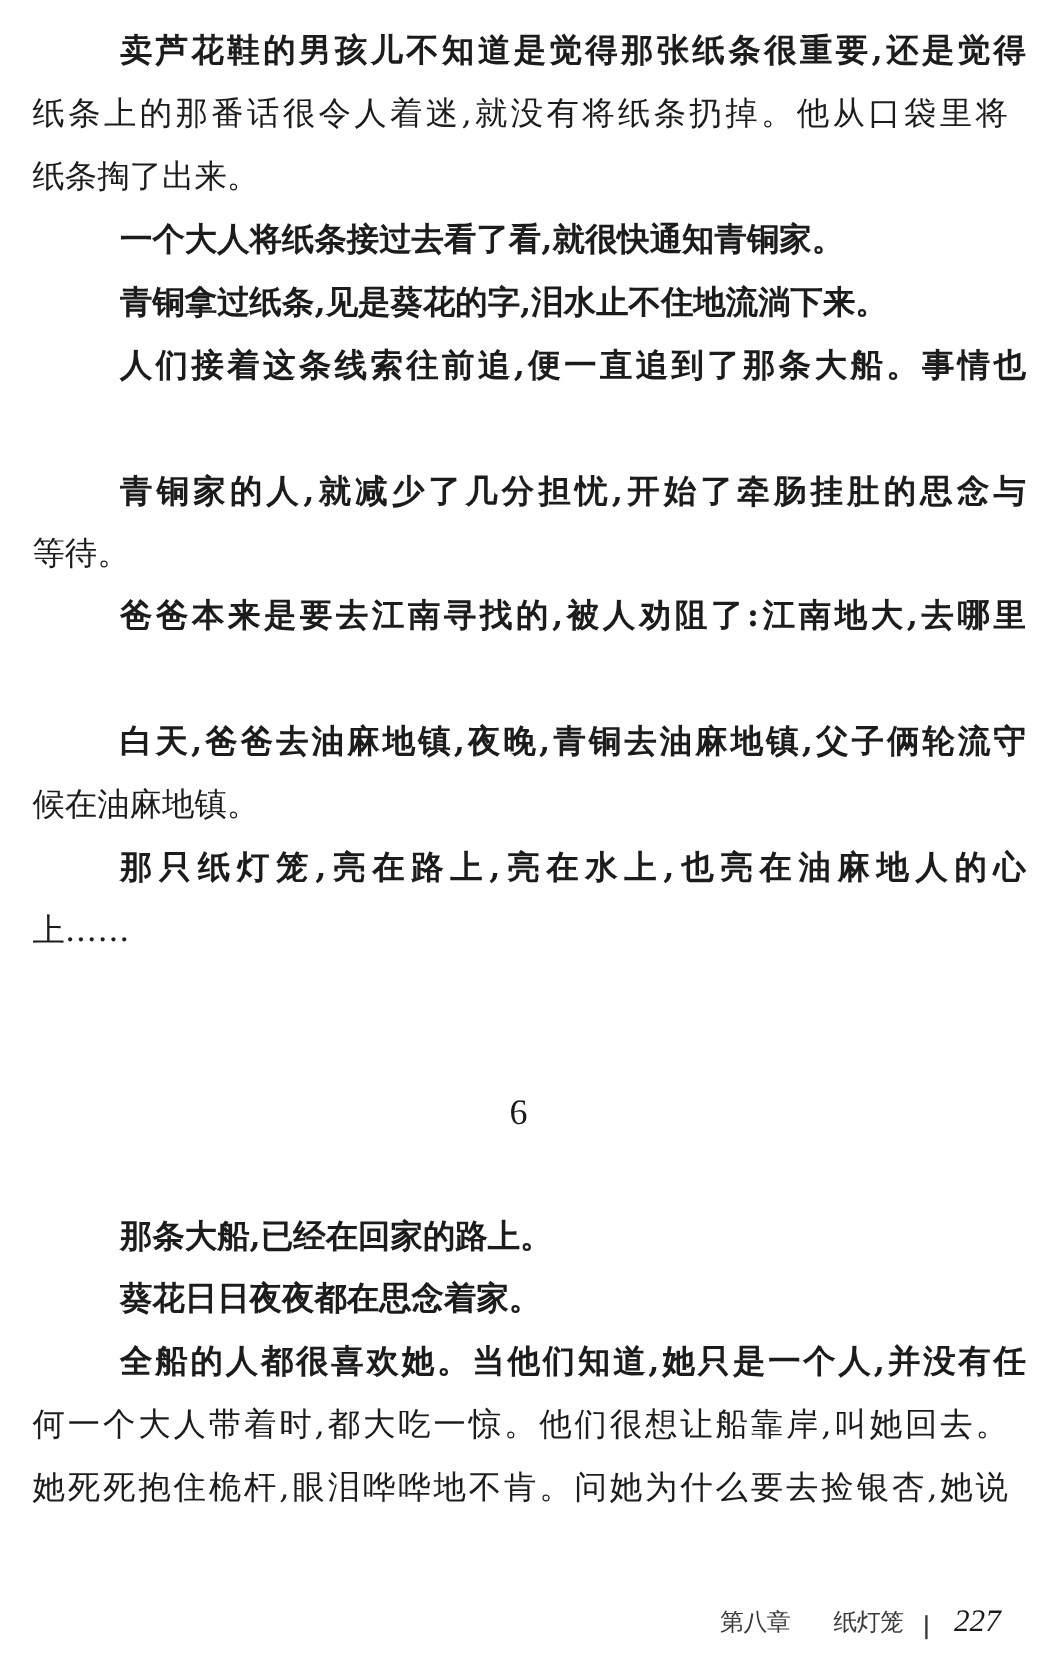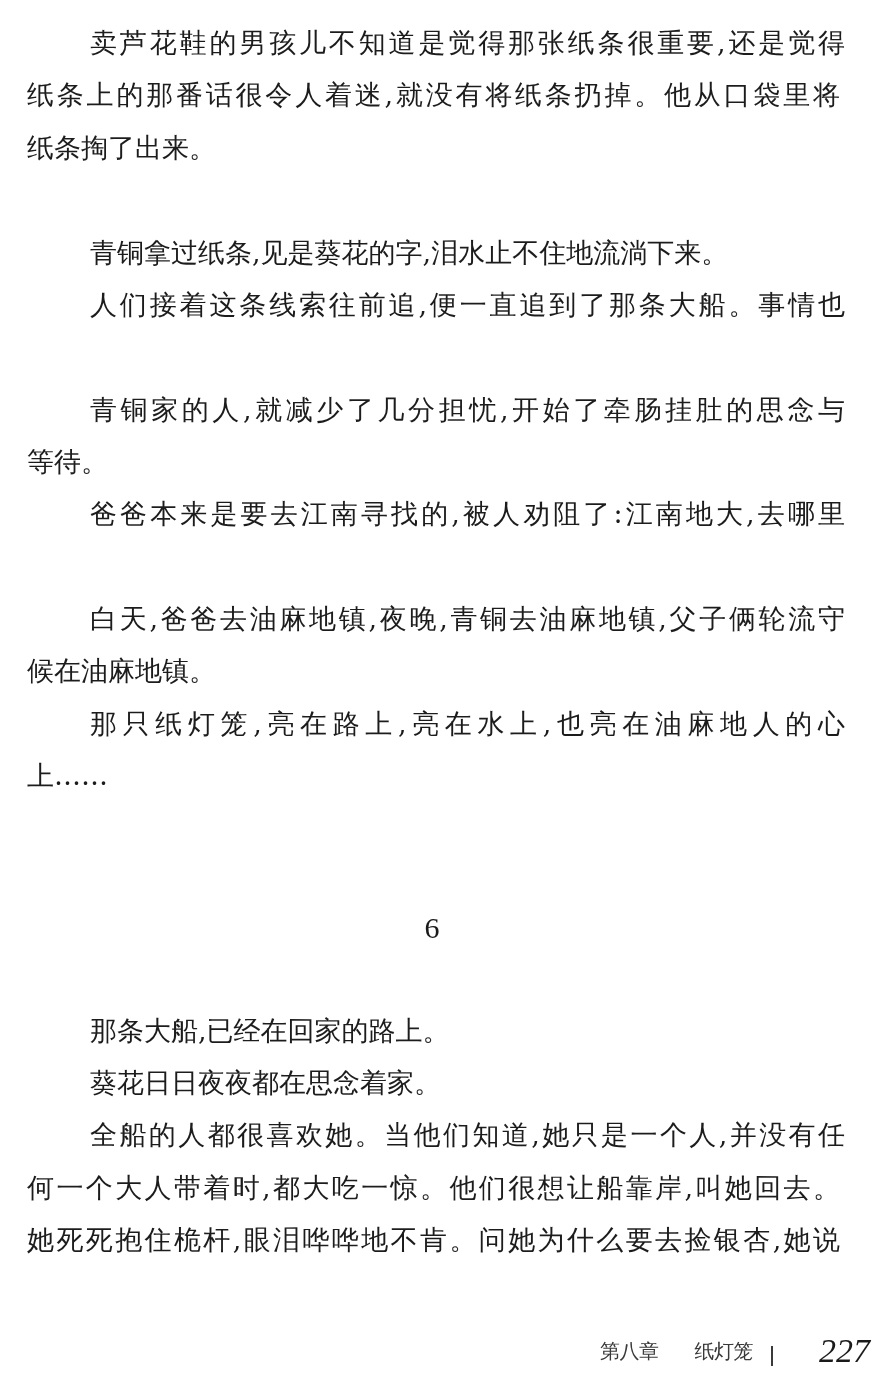--- a/index.html
+++ b/index.html
@@ -29,21 +29,21 @@
     white-space: nowrap;
     text-align: justify;
     text-align-last: justify;
     letter-spacing: 0;
     color: #1c1c1c;
   }
   .line.last {
     text-align-last: left;
   }
   .line.full { left: 27px; width: 813px; }
-  .line.indent { left: 90px; width: 755px; }
+  .line.indent { left: 100px; width: 755px; font-weight: bold; }
   .section-number {
     position: absolute;
     left: 0;
     width: 864px;
     top: 908px;
     text-align: center;
     font-family: "Liberation Serif", "DejaVu Serif", serif;
     font-size: 30px;
     line-height: 40px;
     color: #1a1a1a;
@@ -75,33 +75,33 @@
     height: 20px;
     background: #3a3a3a;
     margin-left: 18px;
     margin-right: 22px;
     position: relative;
     top: -2px;
   }
   .footer .page-num {
     font-family: "Liberation Serif", "DejaVu Serif", serif;
     font-style: italic;
-    font-size: 34px;
+    font-size: 26px;
     color: #1a1a1a;
-    margin-left: 24px;
   }
 </style>
 </head>
 <body>
 
 <div class="page">
 
   <div class="line indent" style="top:26px">卖芦花鞋的男孩儿不知道是觉得那张纸条很重要,还是觉得</div>
   <div class="line full" style="top:78px">纸条上的那番话很令人着迷,就没有将纸条扔掉。他从口袋里将</div>
   <div class="line full last" style="top:131px">纸条掏了出来。</div>
+  <div class="line indent last" style="top:183px">一个大人将纸条接过去看了看,就很快通知青铜家。</div>
   <div class="line indent last" style="top:236px">青铜拿过纸条,见是葵花的字,泪水止不住地流淌下来。</div>
   <div class="line indent" style="top:288px">人们接着这条线索往前追,便一直追到了那条大船。事情也</div>
   <div class="line indent" style="top:393px">青铜家的人,就减少了几分担忧,开始了牵肠挂肚的思念与</div>
   <div class="line full last" style="top:445px">等待。</div>
   <div class="line indent" style="top:497px">爸爸本来是要去江南寻找的,被人劝阻了:江南地大,去哪里</div>
   <div class="line indent" style="top:602px">白天,爸爸去油麻地镇,夜晚,青铜去油麻地镇,父子俩轮流守</div>
   <div class="line full last" style="top:654px">候在油麻地镇。</div>
   <div class="line indent" style="top:707px">那只纸灯笼,亮在路上,亮在水上,也亮在油麻地人的心</div>
   <div class="line full last" style="top:759px">上……</div>
 

